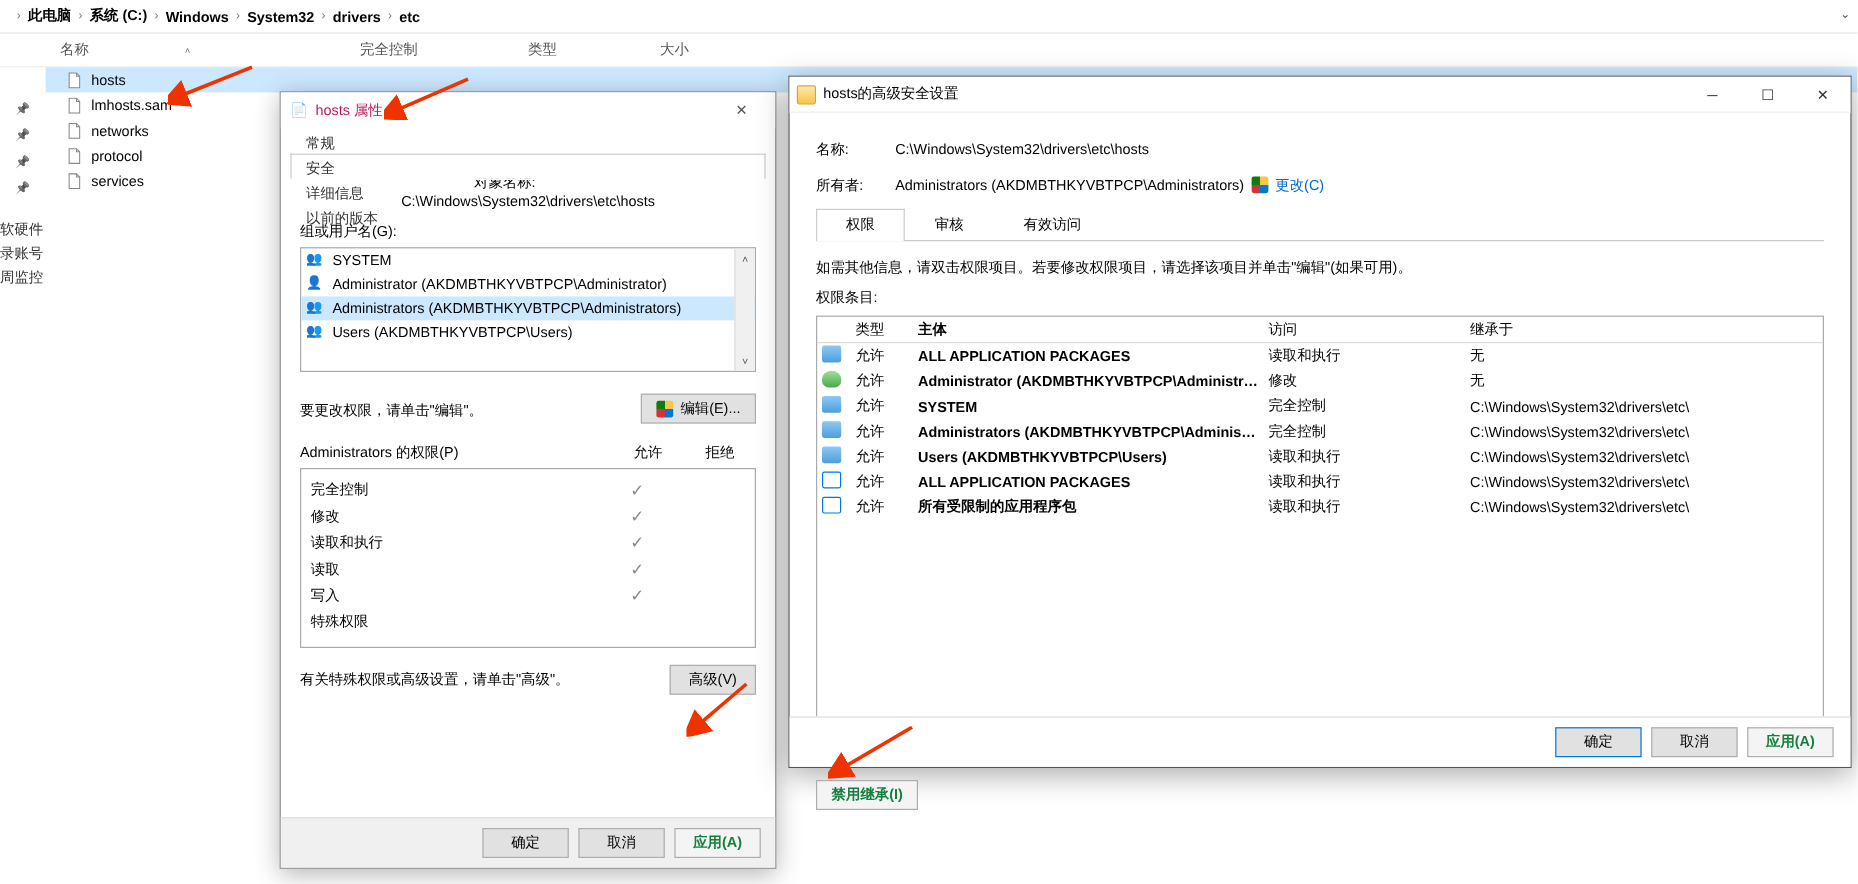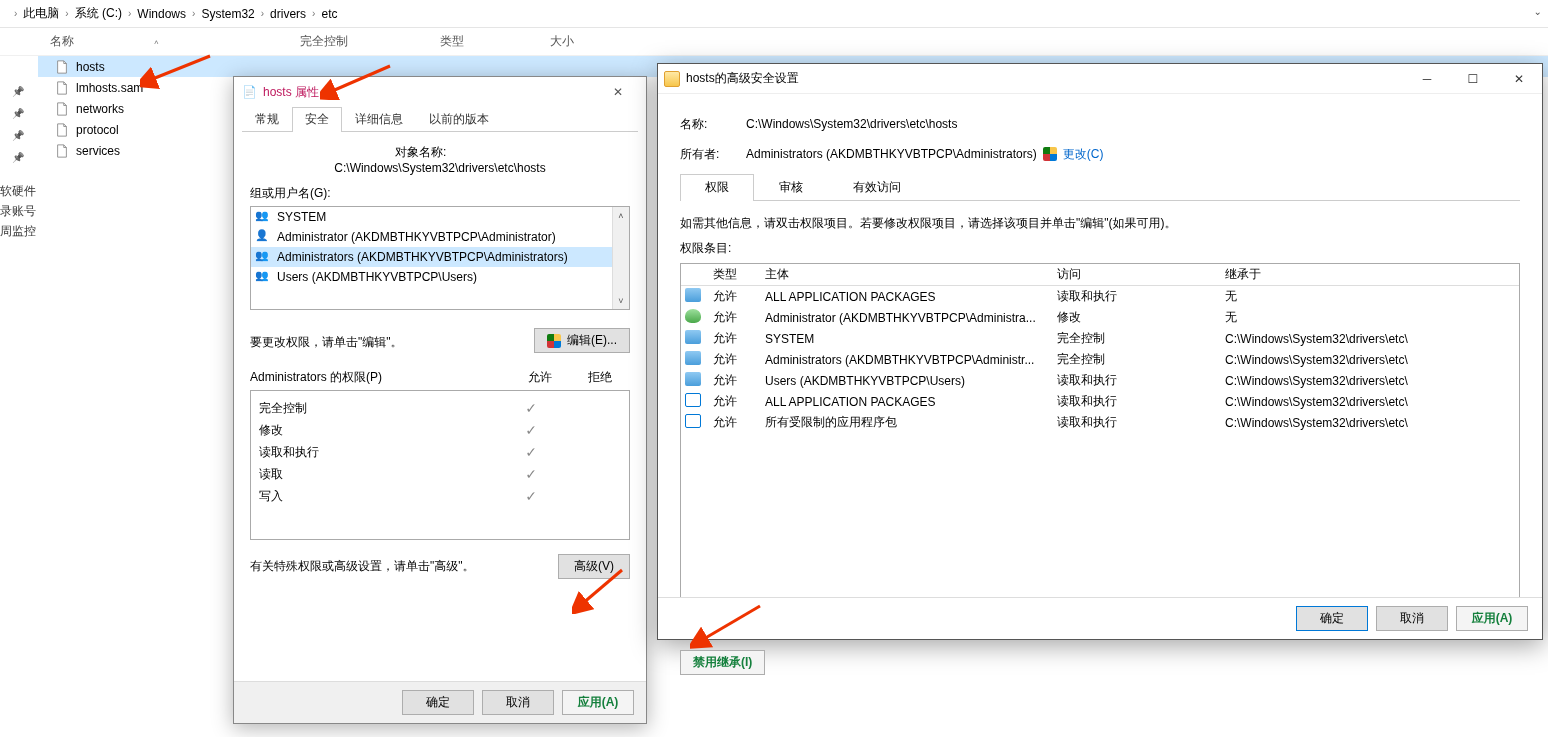--- a/index.html
+++ b/index.html
@@ -1,21 +1,21 @@
 <!DOCTYPE html>
 <html><head>
 <meta charset="utf-8">
 <style>
 * { box-sizing: border-box; font-family: "Microsoft YaHei", "Segoe UI", sans-serif; font-size: 12px; }
 body { margin: 0; padding: 0; width: 1548px; height: 737px; background: #fff; position: relative; overflow: hidden; color: #000; }
 
 
 .breadcrumb { height: 28px; display: flex; align-items: center; padding: 0 8px; border-bottom: 1px solid #e5e5e5; }
 .breadcrumb .sep { color: #777; margin: 0 6px; font-size: 10px; }
-.breadcrumb .seg { color: #000; cursor: default; }
+.breadcrumb .seg { color: #000; cursor: default; font-weight: bold; }
 .bc-right-chevron { position:absolute; right:6px; top:6px; color:#555; font-size:10px;}
 
 
 .cols { height: 28px; display: flex; align-items: center; padding-left: 50px; border-bottom: 1px solid #f0f0f0; color: #555; }
 .col-name { width: 250px; }
 .col-date { width: 140px; }
 .col-type { width: 110px; }
 .col-size { width: 80px; }
 .sort-arrow { font-size: 8px; color:#777; margin-left:80px;}
 
@@ -32,21 +32,21 @@
 .file-icon { width:16px; height:16px; margin-right:6px; display:inline-flex; align-items:center; justify-content:center;}
 .file-icon svg { width:14px; height:14px; }
 
 
 .dlg-prop { position:absolute; left:233px; top:76px; width:414px; height:648px; background:#fff; border:1px solid #888; box-shadow: 0 4px 20px rgba(0,0,0,0.3); z-index:5; }
 .dlg-title { height:30px; display:flex; align-items:center; padding:0 8px; background:#fff; }
 .dlg-title .t-icon { margin-right:6px; color:#888;}
 .dlg-title .t-text { flex:1; color:#be185d;}
 .dlg-close { width:40px; height:30px; display:flex; align-items:center; justify-content:center; color:#555; cursor:default;}
 
-.tabs { display:flex; height:25px; border-bottom:1px solid #ccc; margin:0 8px; }
+.tabs { display:flex; height:25px; border-bottom:1px solid #ccc; margin:0 8px;flex-direction:column; }
 .tab { padding:3px 12px 0 12px; border:1px solid transparent; border-bottom:none; color:#333; cursor:default;}
 .tab.active { border-color:#ccc; background:#fff; position:relative; }
 .tab.active::after { content:''; position:absolute; bottom:-1px; left:0; right:0; height:1px; background:#fff; }
 
 .tab-body { padding:12px 16px 8px 16px; }
 .row { display:flex; align-items:center; margin-bottom:10px;flex-direction:column; }
 .lbl { width:90px; }
 .groups-lbl { margin-bottom:4px;}
 .listbox { border:1px solid #aaa; height:104px; overflow:hidden; position:relative; background:#fff;}
 .listbox .scroll { position:absolute; right:0; top:0; bottom:0; width:17px; background:#f0f0f0; border-left:1px solid #ddd;}
@@ -90,21 +90,21 @@
 .adv-tab.active { border-color:#ccc; background:#fff; position:relative;}
 .adv-tab.active::after { content:''; position:absolute; bottom:-1px; left:0; right:0; height:1px; background:#fff;}
 
 .adv-hint { margin:14px 0 8px 0;}
 .adv-entries-lbl { margin-bottom:6px;}
 .adv-list { border:1px solid #aaa; height:336px; background:#fff;}
 .adv-head { display:flex; height:22px; border-bottom:1px solid #ddd; align-items:center;}
 .adv-head div, .adv-r div { padding:0 4px;}
 .c-ico { width:28px;}
 .c-type { width:52px;}
-.c-principal { width:292px; overflow:hidden; text-overflow:ellipsis; white-space:nowrap;}
+.c-principal { width:292px; overflow:hidden; text-overflow:ellipsis; white-space:nowrap;font-weight:bold;}
 .c-access { width:168px;}
 .c-inherit { flex:1;}
 .adv-r { display:flex; height:21px; align-items:center;}
 .ri { width:16px; height:14px; display:inline-block;}
 .ri.users { background:linear-gradient(#8fc9f2,#4a9edb); border-radius:2px;}
 .ri.user { background:linear-gradient(#9de09d,#4aa84a); border-radius:50% 50% 40% 40%;}
 .ri.pkg { background:#fff; border:1.5px solid #0078d7; border-radius:2px;}
 
 .adv-btns { margin-top:14px; display:flex; gap:10px;}
 .adv-inherit { margin-top:12px;}
@@ -276,20 +276,25 @@
             <span class="chk"></span>
           </div>
           <div class="perm-row">
             <span class="pn">读取</span>
             <span class="chk on">✓</span>
             <span class="chk"></span>
           </div>
           <div class="perm-row">
             <span class="pn">写入</span>
             <span class="chk on">✓</span>
+            <span class="chk"></span>
+          </div>
+          <div class="perm-row">
+            <span class="pn">特殊权限</span>
+            <span class="chk "></span>
             <span class="chk"></span>
           </div>
         </div>
     </div>
     <div style="display:flex; align-items:center; margin-top:14px;">
       <span style="flex:1;">有关特殊权限或高级设置，请单击"高级"。</span>
       <span class="btn">高级(V)</span>
     </div>
   </div>
   <div class="dlg-footer">

